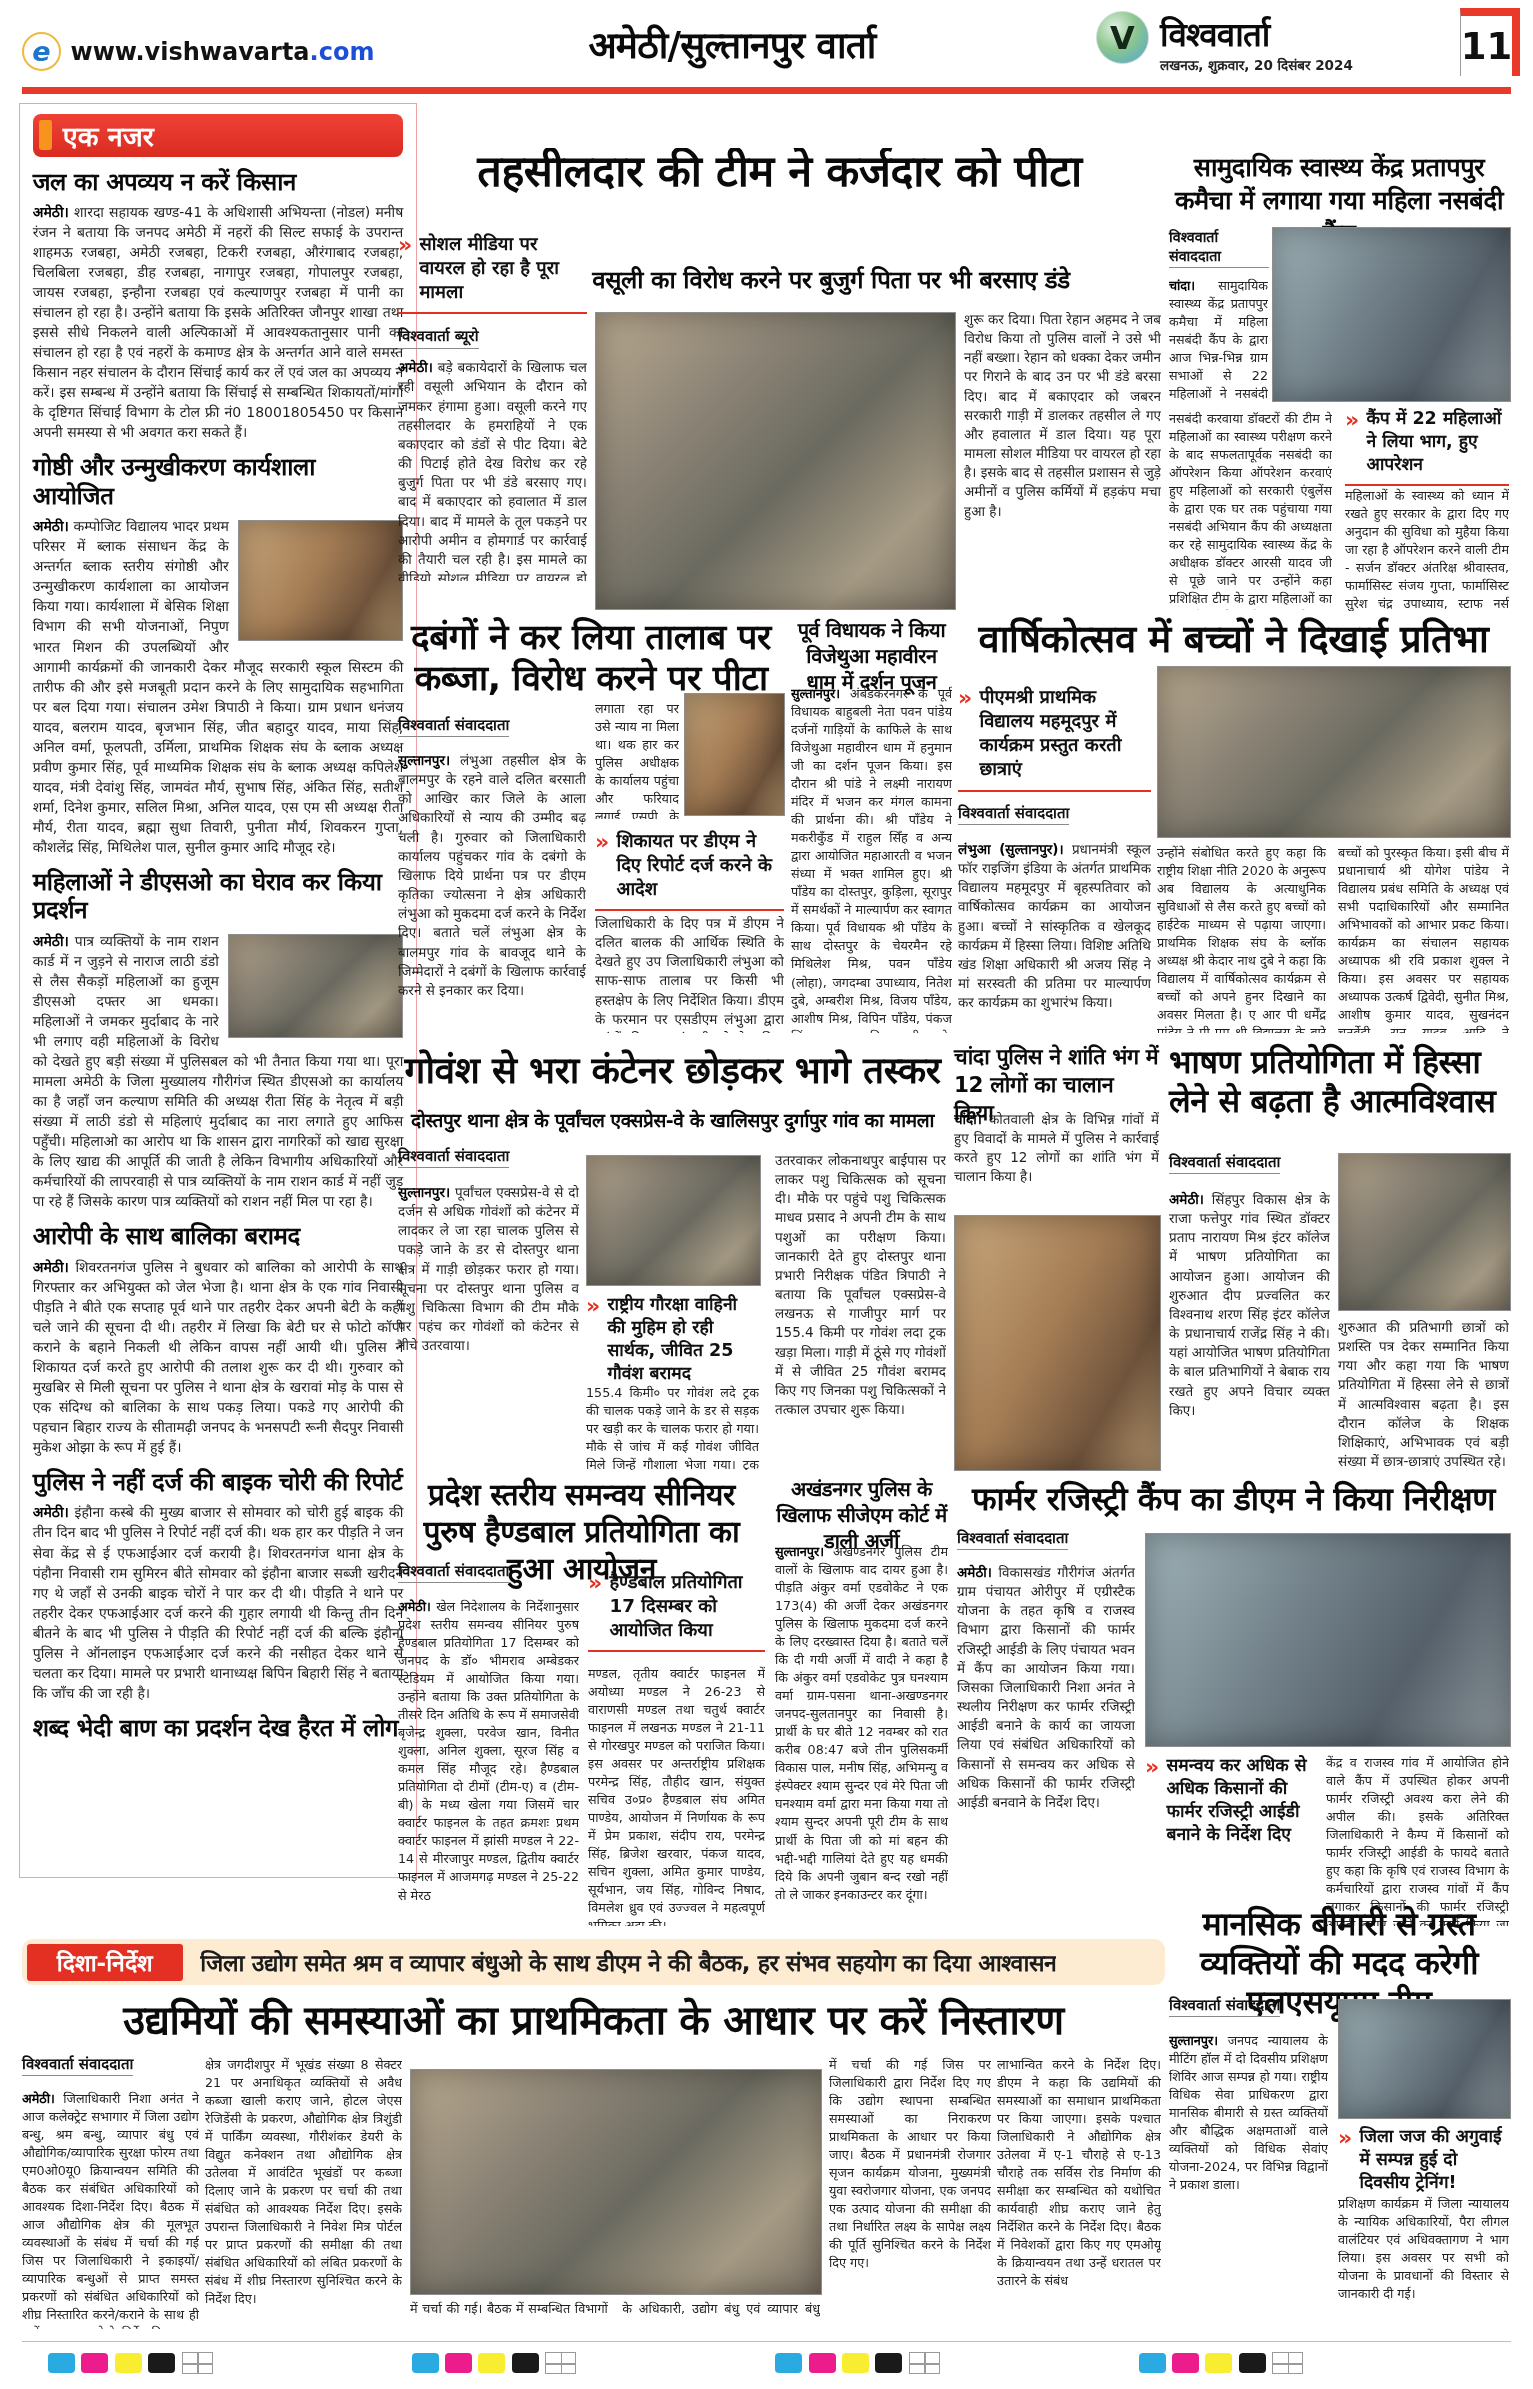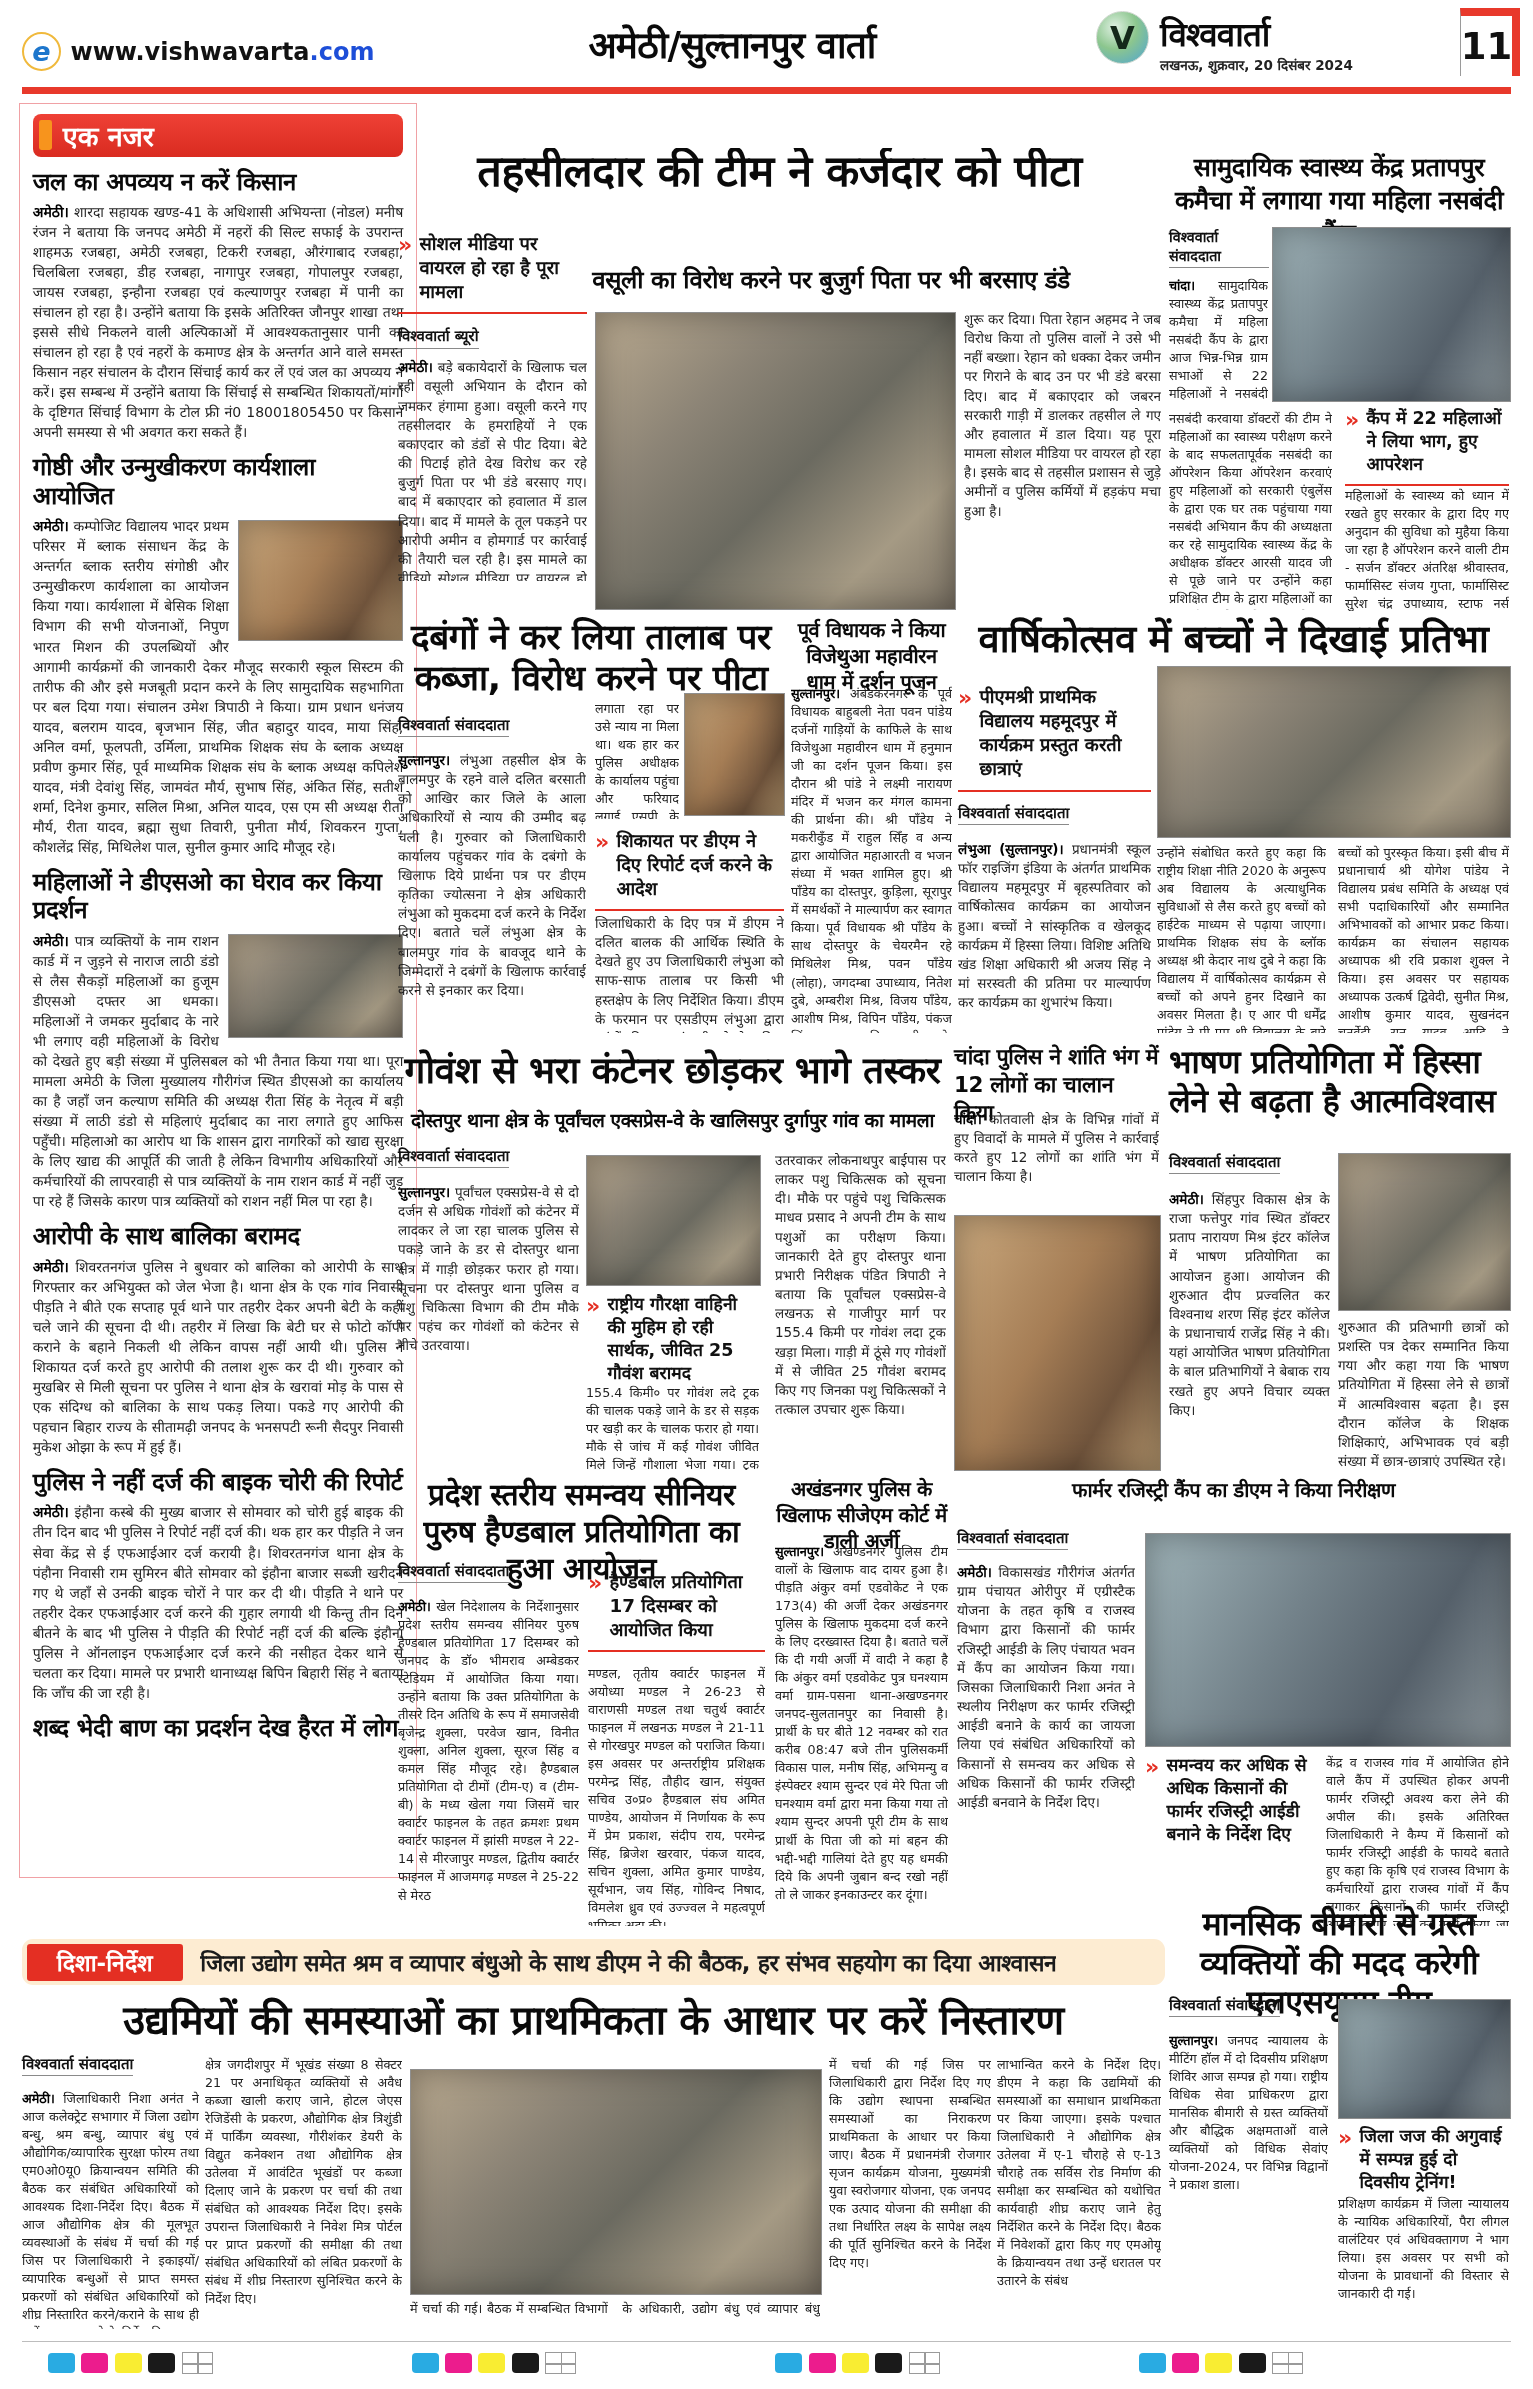--- a/index.html
+++ b/index.html
@@ -203,21 +203,21 @@
         <span class="arr">»</span>
         <span>हैण्डबाल प्रतियोगिता 17 दिसम्बर को आयोजित किया</span>
       </div>
     <div class="redline"></div>
   </div>
   <p class="abs body sm" style="left:588px;top:1665px;width:177px;height:261px;margin:0;">मण्डल, तृतीय क्वार्टर फाइनल में अयोध्या मण्डल ने 26-23 से वाराणसी मण्डल तथा चतुर्थ क्वार्टर फाइनल में लखनऊ मण्डल ने 21-11 से गोरखपुर मण्डल को पराजित किया। इस अवसर पर अन्तर्राष्ट्रीय प्रशिक्षक परमेन्द्र सिंह, तौहीद खान, संयुक्त सचिव उ०प्र० हैण्डबाल संघ अमित पाण्डेय, आयोजन में निर्णायक के रूप में प्रेम प्रकाश, संदीप राय, परमेन्द्र सिंह, ब्रिजेश खरवार, पंकज यादव, सचिन शुक्ला, अमित कुमार पाण्डेय, सूर्यभान, जय सिंह, गोविन्द निषाद, विमलेश ध्रुव एवं उज्ज्वल ने महत्वपूर्ण भूमिका अदा की।</p>
 
   <div class="abs hl" style="left:775px;top:1476px;width:173px;font-size:20px;line-height:1.3;text-align:center;">अखंडनगर पुलिस के खिलाफ सीजेएम कोर्ट में डाली अर्जी</div>
   <p class="abs body sm" style="left:775px;top:1543px;width:173px;height:383px;margin:0;"><b class="dl">सुल्तानपुर।</b> <span>अखण्डनगर पुलिस टीम वालों के खिलाफ वाद दायर हुआ है। पीड़ति अंकुर वर्मा एडवोकेट ने एक 173(4) की अर्जी देकर अखंडनगर पुलिस के खिलाफ मुकदमा दर्ज करने के लिए दरख्वास्त दिया है। बताते चलें कि दी गयी अर्जी में वादी ने कहा है कि अंकुर वर्मा एडवोकेट पुत्र घनश्याम वर्मा ग्राम-पसना थाना-अखण्डनगर जनपद-सुलतानपुर का निवासी है। प्रार्थी के घर बीते 12 नवम्बर को रात करीब 08:47 बजे तीन पुलिसकर्मी विकास पाल, मनीष सिंह, अभिमन्यु व इंस्पेक्टर श्याम सुन्दर एवं मेरे पिता जी घनश्याम वर्मा द्वारा मना किया गया तो श्याम सुन्दर अपनी पूरी टीम के साथ प्रार्थी के पिता जी को मां बहन की भद्दी-भद्दी गालियां देते हुए यह धमकी दिये कि अपनी जुबान बन्द रखो नहीं तो ले जाकर इनकाउन्टर कर दूंगा।</span></p>
 
-  <div class="abs hl nowrap" style="left:957px;top:1476px;width:553px;font-size:20px;">फार्मर रजिस्ट्री कैंप का डीएम ने किया निरीक्षण</div>
+  <div class="abs hl nowrap" style="left:957px;top:1476px;width:553px;font-size:32px;">फार्मर रजिस्ट्री कैंप का डीएम ने किया निरीक्षण</div>
   <div class="abs" style="left:957px;top:1527px;"><span class="byline">विश्ववार्ता संवाददाता</span></div>
   <p class="abs body" style="left:957px;top:1563px;width:178px;height:363px;margin:0;"><b class="dl">अमेठी।</b> <span>विकासखंड गौरीगंज अंतर्गत ग्राम पंचायत ओरीपुर में एग्रीस्टैक योजना के तहत कृषि व राजस्व विभाग द्वारा किसानों की फार्मर रजिस्ट्री आईडी के लिए पंचायत भवन में कैंप का आयोजन किया गया। जिसका जिलाधिकारी निशा अनंत ने स्थलीय निरीक्षण कर फार्मर रजिस्ट्री आईडी बनाने के कार्य का जायजा लिया एवं संबंधित अधिकारियों को किसानों से समन्वय कर अधिक से अधिक किसानों की फार्मर रजिस्ट्री आईडी बनवाने के निर्देश दिए।</span></p>
   <div class="abs photo cool" style="left:1145px;top:1533px;width:364px;height:212px;"></div>
   <div class="abs" style="left:1145px;top:1754px;width:173px;">
     <div class="kicker" style="font-size:17.5px;">
         <span class="arr">»</span>
         <span>समन्वय कर अधिक से अधिक किसानों की फार्मर रजिस्ट्री आईडी बनाने के निर्देश दिए</span>
       </div>
   </div>
   <p class="abs body sm" style="left:1326px;top:1754px;width:183px;height:172px;margin:0;">केंद्र व राजस्व गांव में आयोजित होने वाले कैंप में उपस्थित होकर अपनी फार्मर रजिस्ट्री अवश्य करा लेने की अपील की। इसके अतिरिक्त जिलाधिकारी ने कैम्प में किसानों को फार्मर रजिस्ट्री आईडी के फायदे बताते हुए कहा कि कृषि एवं राजस्व विभाग के कर्मचारियों द्वारा राजस्व गांवों में कैंप लगाकर किसानों की फार्मर रजिस्ट्री आईडी बनाए जाने का कार्य किया जा रहा है।</p>

